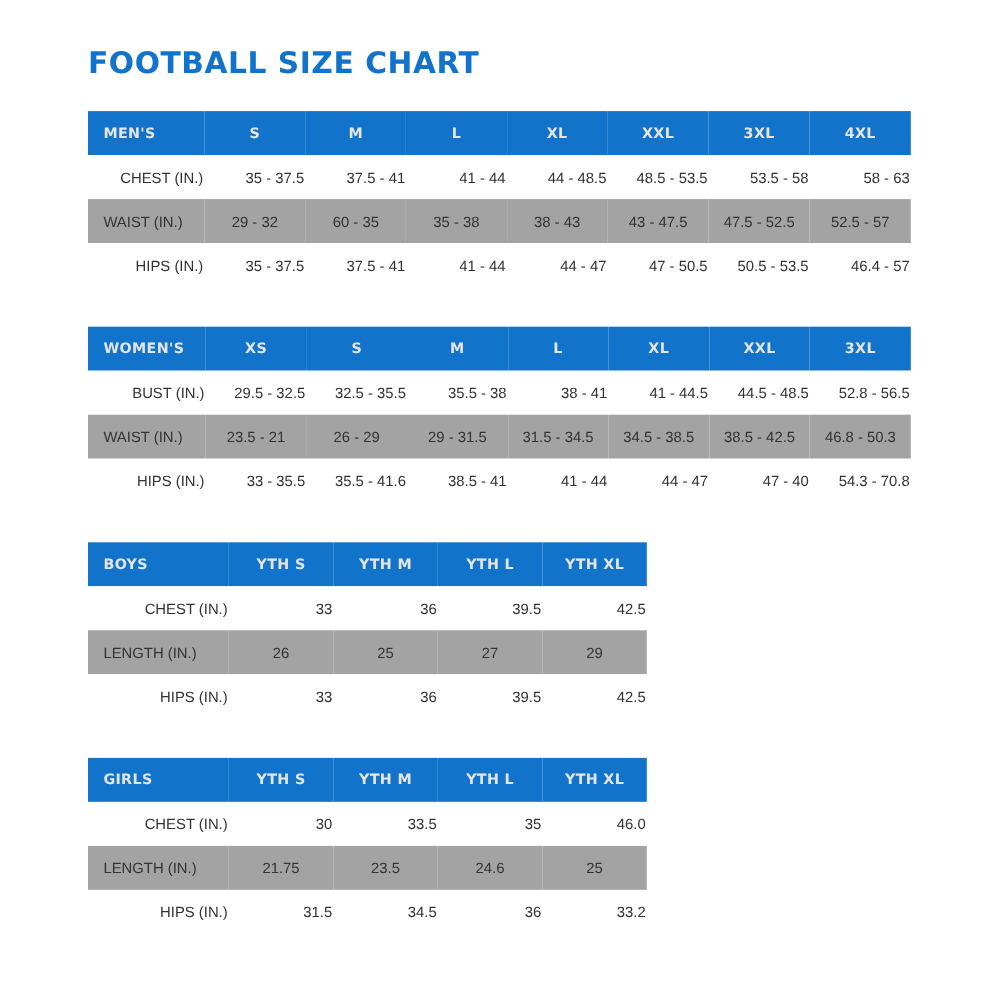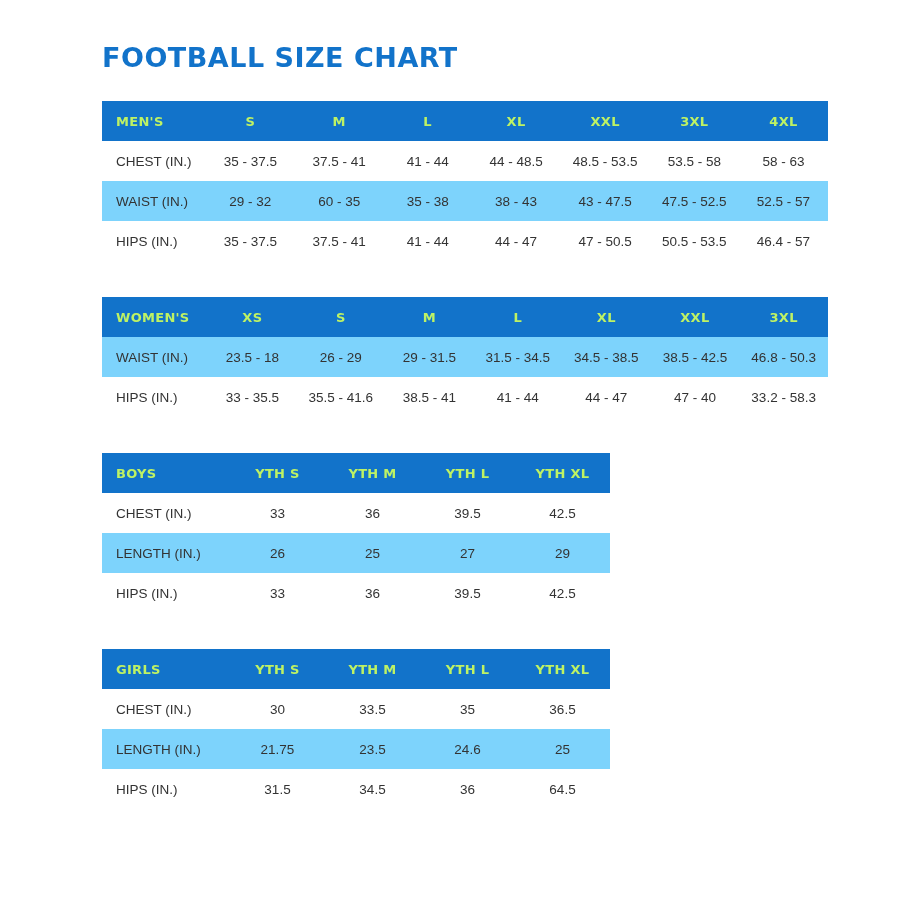--- a/index.html
+++ b/index.html
@@ -11,39 +11,39 @@
     width: 900px;
     height: 900px;
     font-family: "Liberation Sans", sans-serif;
     color: #333333;
     overflow: hidden;
   }
   .page {
     width: 900px;
     height: 900px;
     box-sizing: border-box;
-    padding: 42px 72px 0 102px;
+    padding: 42px 72px 0 80px;
     background: #ffffff;
   }
   .page-title {
     font-size: 27px;
     font-weight: bold;
     color: #1273ca;
     letter-spacing: 0.5px;
     margin: 0 0 28px 0;
     font-family: "DejaVu Sans", sans-serif;
   }
   table.size-table {
     border-collapse: collapse;
     table-layout: fixed;
     margin-bottom: 36px;
   }
   table.size-table th {
     background: #1273ca;
-    color: #bef264;
+    color: #e5e5e5;
     font-size: 13px;
     font-weight: bold;
     height: 38px;
     text-align: center;
     vertical-align: middle;
     font-family: "DejaVu Sans", sans-serif;
     letter-spacing: 0.3px;
   }
   table.size-table th.row-label-head {
     text-align: left;
@@ -56,23 +56,24 @@
     text-align: center;
     vertical-align: middle;
   }
   table.size-table td.row-label {
     text-align: left;
     padding-left: 14px;
     color: #333333;
   }
   table.size-table tr.odd td {
     background: #ffffff;
+    text-align: right;
   }
   table.size-table tr.even td {
-    background: #7dd3fc;
+    background: #a3a3a3;
   }
   
   .tbl-mens col.c0 { width: 108px; }
   .tbl-mens col.cx { width: 95px; }
   .tbl-womens col.c0 { width: 108px; }
   .tbl-womens col.cx { width: 95px; }
   .tbl-youth col.c0 { width: 128px; }
   .tbl-youth col.cx { width: 95px; }
 </style>
 </head>
@@ -156,39 +157,49 @@
         <th>XS</th>
         <th>S</th>
         <th>M</th>
         <th>L</th>
         <th>XL</th>
         <th>XXL</th>
         <th>3XL</th>
       </tr>
     </thead>
     <tbody>
+      <tr class="odd">
+        <td class="row-label">BUST (IN.)</td>
+        <td>29.5 - 32.5</td>
+        <td>32.5 - 35.5</td>
+        <td>35.5 - 38</td>
+        <td>38 - 41</td>
+        <td>41 - 44.5</td>
+        <td>44.5 - 48.5</td>
+        <td>52.8 - 56.5</td>
+      </tr>
       <tr class="even">
         <td class="row-label">WAIST (IN.)</td>
-        <td>23.5 - 18</td>
+        <td>23.5 - 21</td>
         <td>26 - 29</td>
         <td>29 - 31.5</td>
         <td>31.5 - 34.5</td>
         <td>34.5 - 38.5</td>
         <td>38.5 - 42.5</td>
         <td>46.8 - 50.3</td>
       </tr>
       <tr class="odd">
         <td class="row-label">HIPS (IN.)</td>
         <td>33 - 35.5</td>
         <td>35.5 - 41.6</td>
         <td>38.5 - 41</td>
         <td>41 - 44</td>
         <td>44 - 47</td>
         <td>47 - 40</td>
-        <td>33.2 - 58.3</td>
+        <td>54.3 - 70.8</td>
       </tr>
     </tbody>
   </table>
 
   <table class="size-table tbl-youth">
     <colgroup>
       <col class="c0">
         <col class="cx">
         <col class="cx">
         <col class="cx">
@@ -244,32 +255,32 @@
         <th>YTH L</th>
         <th>YTH XL</th>
       </tr>
     </thead>
     <tbody>
       <tr class="odd">
         <td class="row-label">CHEST (IN.)</td>
         <td>30</td>
         <td>33.5</td>
         <td>35</td>
-        <td>36.5</td>
+        <td>46.0</td>
       </tr>
       <tr class="even">
         <td class="row-label">LENGTH (IN.)</td>
         <td>21.75</td>
         <td>23.5</td>
         <td>24.6</td>
         <td>25</td>
       </tr>
       <tr class="odd">
         <td class="row-label">HIPS (IN.)</td>
         <td>31.5</td>
         <td>34.5</td>
         <td>36</td>
-        <td>64.5</td>
+        <td>33.2</td>
       </tr>
     </tbody>
   </table>
 
 </div>
 
 </body></html>

